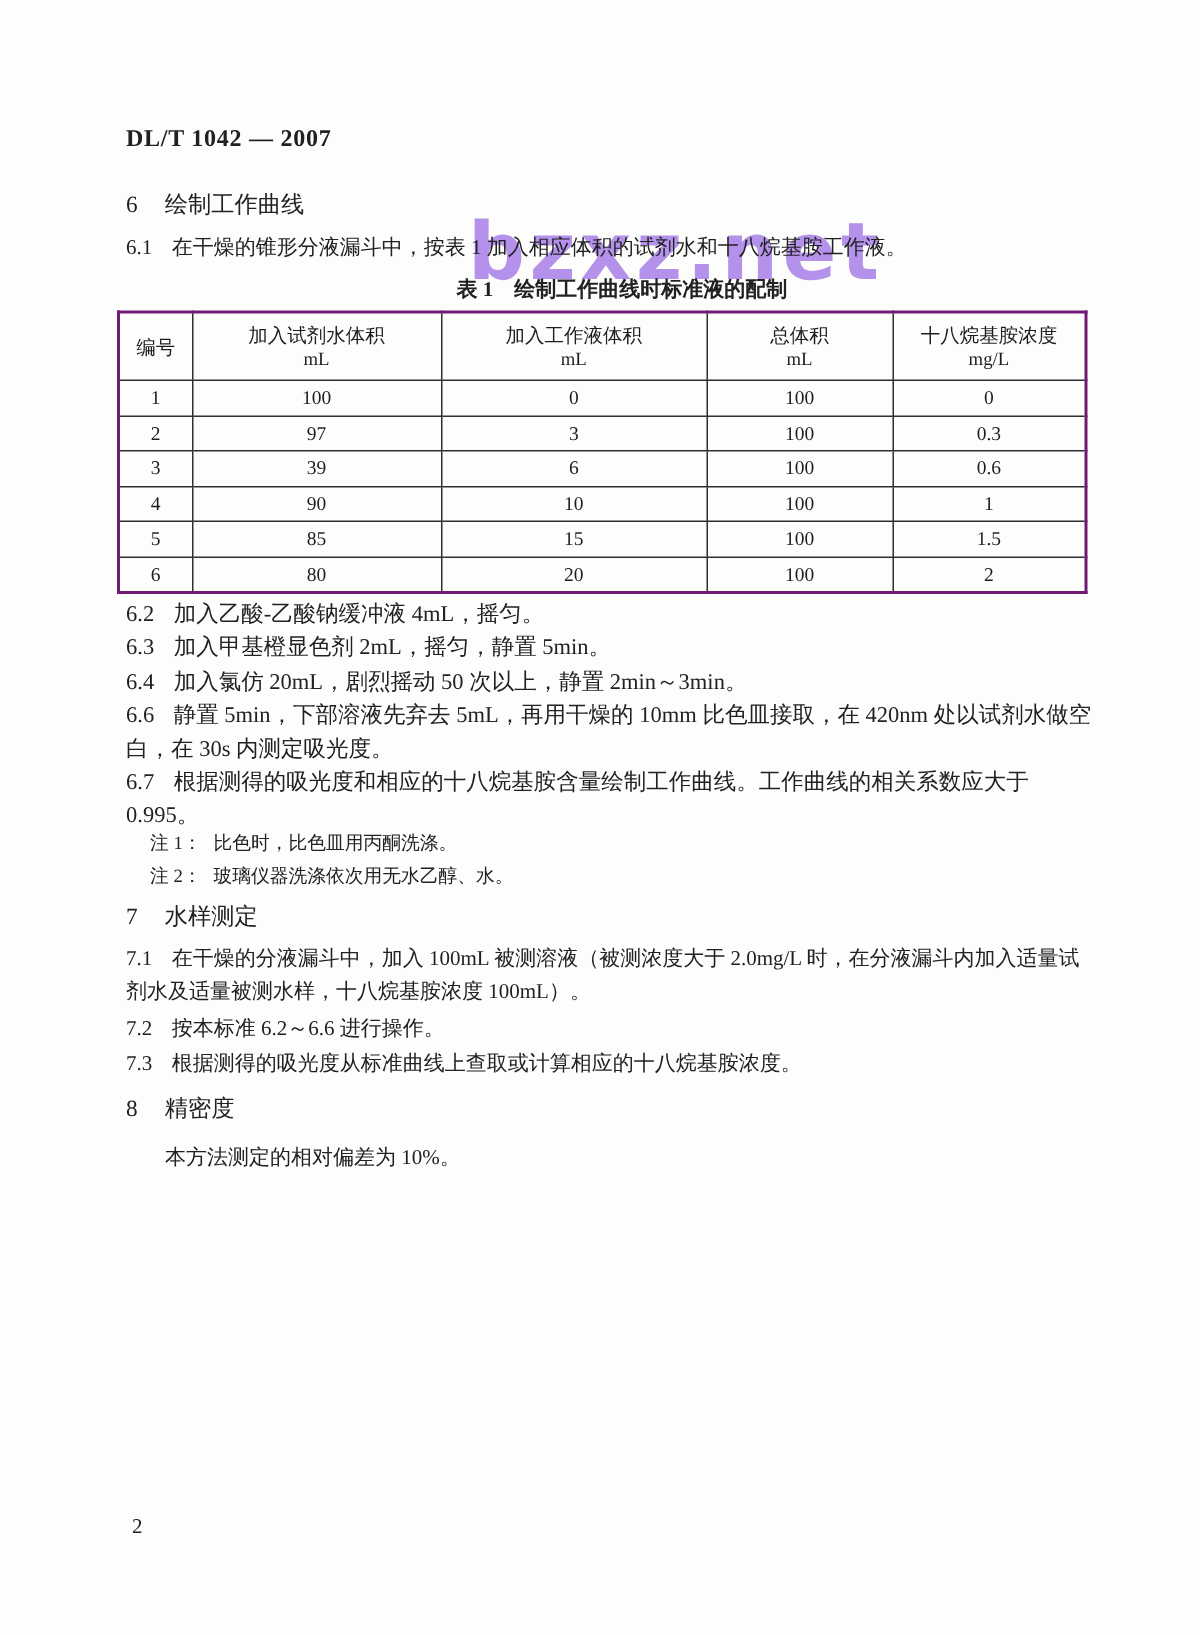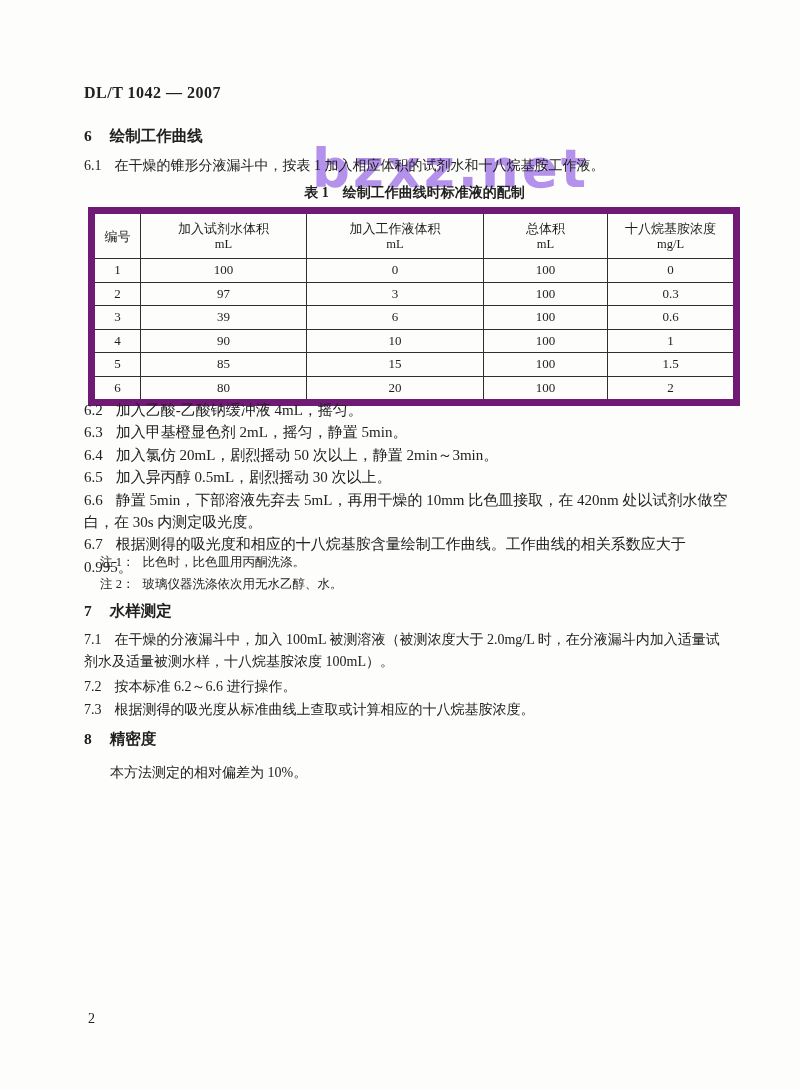--- a/index.html
+++ b/index.html
@@ -24,21 +24,21 @@
     opacity:0.5;
     user-select:none;
   }
   .doc-header {
     left:84px; top:84px;
     font-size:16px; font-weight:bold;
     letter-spacing:0.5px;
   }
   .sec-heading {
     left:84px;
-    font-size:15.5px; font-weight:bold;
+    font-size:15.5px; font-weight:normal;
     margin:0;
   }
   .hnum { margin-right:18px; }
   .para, .step, .note-line {
     left:84px; width:644px;
     font-size:14px; line-height:22.4px;
     margin:0;
   }
   .pnum { margin-right:13px; }
   .steps { left:84px; width:644px; }
@@ -54,21 +54,21 @@
   }
   .ttl-label { margin-right:14px;margin-left:17px; }
   table.std {
     position:absolute; left:78px; top:207px; z-index:1;
     border-collapse:collapse;
     width:645px;
     font-size:13px;
     color:#1d1d1d;
     table-layout:fixed;
   }
-  table.std { border:7px solid #701a75;margin-left:10px; }
+  table.std { border:2px solid #701a75; }
   table.std th, table.std td {
     border:1px solid #2f2f2f;
     text-align:center;
     vertical-align:middle;
     padding:0;
   }
   table.std th { height:44px; font-weight:normal; font-size:13px; }
   table.std td { height:22.5px; }
   .th-label { line-height:17px; }
   .th-unit  { line-height:15px; font-size:12.5px; }
@@ -173,21 +173,20 @@
         <td>100</td>
         <td>2</td>
       </tr>
     </tbody>
   </table>
 
   <div class="abs steps" style="top:399px;">
     <p><span class="pnum">6.2</span><span>加入乙酸-乙酸钠缓冲液 4mL，摇匀。</span></p>
     <p><span class="pnum">6.3</span><span>加入甲基橙显色剂 2mL，摇匀，静置 5min。</span></p>
     <p><span class="pnum">6.4</span><span>加入氯仿 20mL，剧烈摇动 50 次以上，静置 2min～3min。</span></p>
-    <p><span class="pnum">6.5</span><span>加入异丙醇 0.5mL，剧烈摇动 30 次以上。</span></p>
     <p><span class="pnum">6.6</span><span>静置 5min，下部溶液先弃去 5mL，再用干燥的 10mm 比色皿接取，在 420nm 处以试剂水做空白，在 30s 内测定吸光度。</span></p>
     <p><span class="pnum">6.7</span><span>根据测得的吸光度和相应的十八烷基胺含量绘制工作曲线。工作曲线的相关系数应大于 0.995。</span></p>
   </div>
 
   <div class="abs notes" style="top:551px;">
     <p><span class="nnum">注 1：</span><span>比色时，比色皿用丙酮洗涤。</span></p>
     <p><span class="nnum">注 2：</span><span>玻璃仪器洗涤依次用无水乙醇、水。</span></p>
   </div>
 
   <h2 class="abs sec-heading" style="top:601px;">

